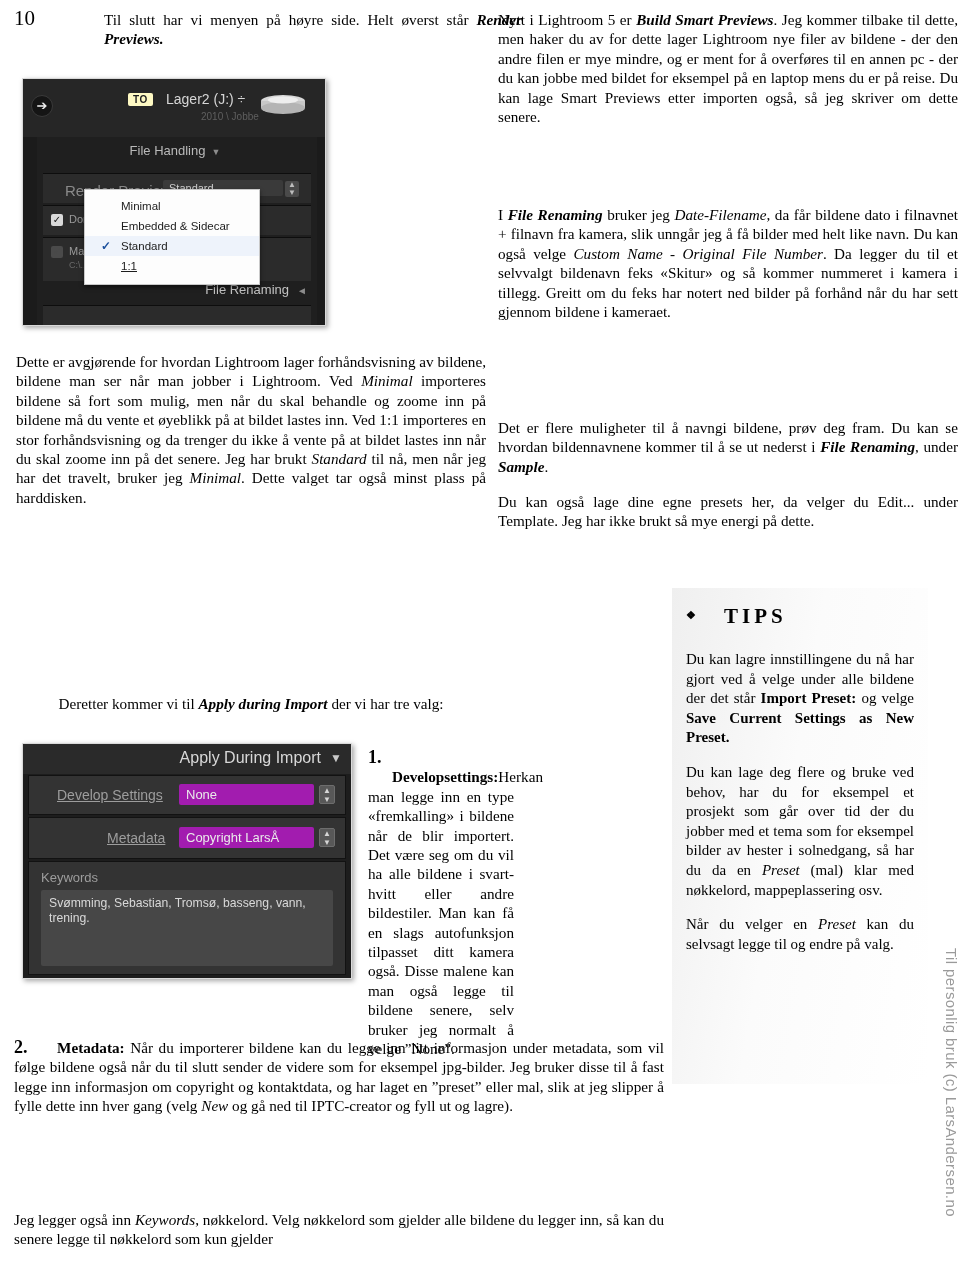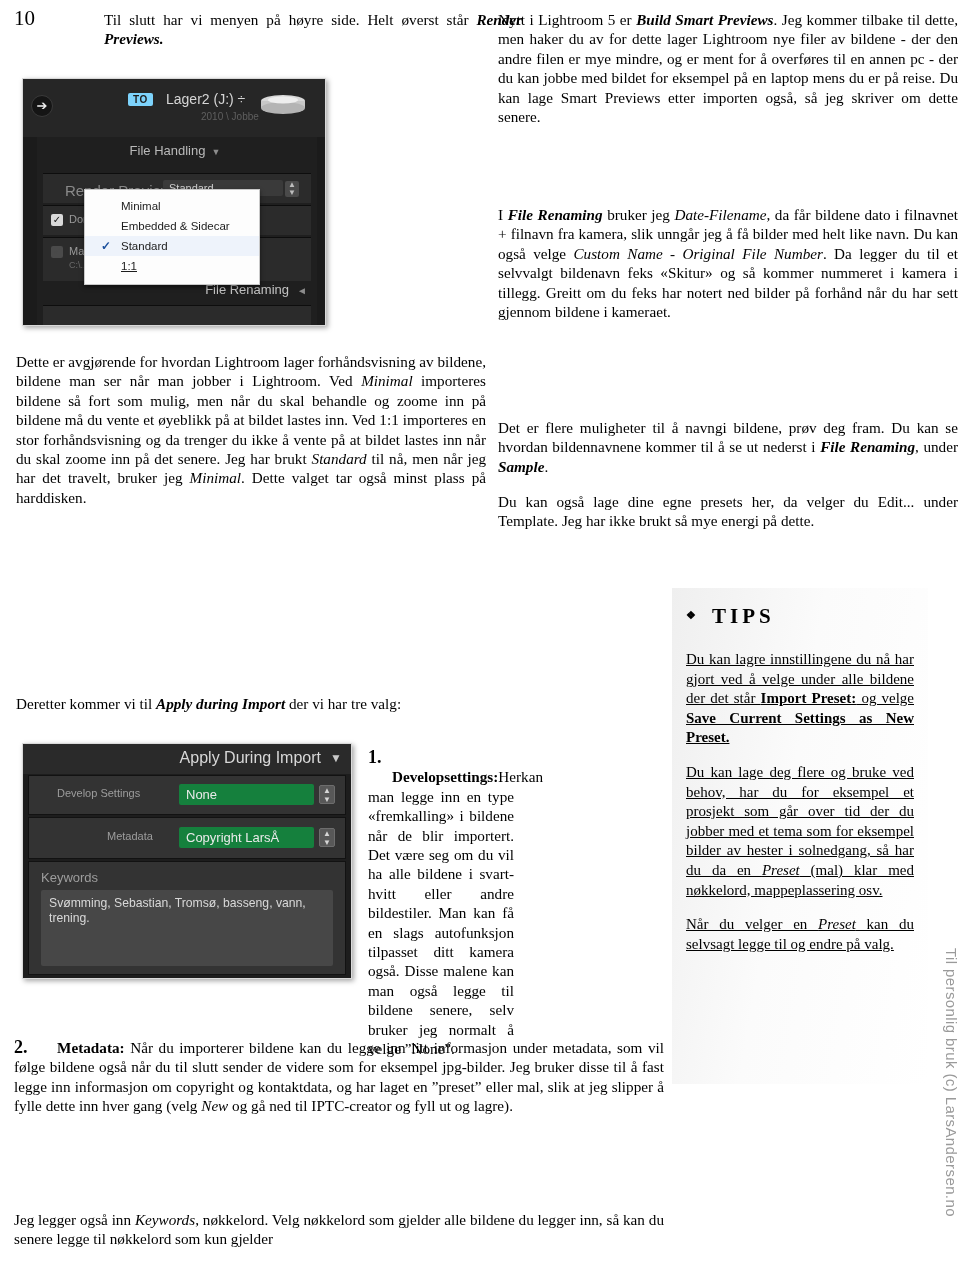--- a/index.html
+++ b/index.html
@@ -52,21 +52,21 @@
     position:absolute; left:0; top:0; right:0; height:58px;
     background:#262626;
   }
   .lr1-back {
     position:absolute; left:8px; top:16px; width:22px; height:22px;
     border-radius:50%; background:#151515; border:1px solid #3a3a3a;
     color:#ececec; font-size:13px; line-height:20px; text-align:center;
   }
   .lr1-to {
     position:absolute; left:105px; top:14px;
-    background:#7dd3fc; color:#1d1d1d; font-size:10px; font-weight:bold;
+    background:#fef9c3; color:#1d1d1d; font-size:10px; font-weight:bold;
     padding:1px 5px; border-radius:2px; letter-spacing:.5px;
   }
   .lr1-drive {
     position:absolute; left:143px; top:12px;
     color:#d6d6d6; font-size:14px;
   }
   .lr1-sub {
     position:absolute; left:178px; top:32px;
     color:#5f5f5f; font-size:10px;
   }
@@ -151,24 +151,24 @@
   }
   .lr2-head .caret { position:absolute; right:9px; top:7px; font-size:12px; color:#c9c9c9; }
   .lr2-block {
     position:absolute; left:5px; right:5px;
     background:#333333; border:1px solid #121212;
   }
   .lr2-b1 { top:31px; height:40px; }
   .lr2-b2 { top:73px; height:42px; }
   .lr2-b3 { top:117px; bottom:3px; }
   .lr2-lbl {
-    position:absolute; color:#9d9d9d; font-size:11px;
+    position:absolute; color:#9d9d9d; font-size:14px;text-decoration:underline;
   }
   .lr2-field {
-    position:absolute; background:#15803d; border-radius:2px;
+    position:absolute; background:#a21caf; border-radius:2px;
     color:#eaeaea; font-size:13px; padding:3px 7px;
   }
   .lr2-step {
     position:absolute; width:16px; height:19px; background:#585858;
     border:1px solid #6d6d6d; border-radius:2px;
     color:#d6d6d6; font-size:8px; text-align:center; line-height:9px;
   }
   .lr2-kwlbl { position:absolute; left:12px; top:8px; color:#9d9d9d; font-size:13px; }
   .lr2-kwbox {
     position:absolute; left:12px; right:12px; top:28px; bottom:8px;
@@ -186,21 +186,21 @@
     font-family:"Liberation Serif", serif;
     font-weight:bold; font-size:21px; letter-spacing:4px;
   }
   .tips-bullet {
     position:absolute; left:0px; top:5px; font-size:11px;
   }
   .tips-body {
     position:absolute; left:14px; right:14px; top:62px;
     font-size:15px; line-height:19.6px; text-align:justify;
   }
-  .tips-body p { margin:0 0 15px 0;text-decoration:underline; }
+  .tips-body p { margin:0 0 15px 0; }
 
   
   .vert-credit {
     position:absolute; right:0px; bottom:6px;
     width:30px; height:330px;
     font-family:"Liberation Sans", sans-serif;
     font-size:15px; color:#9a9a9a;
     writing-mode:vertical-rl;
     white-space:nowrap;
     letter-spacing:.4px;
@@ -283,21 +283,21 @@
       <div class="lr1-menu-item under">
         <span>1:1</span>
       </div>
     </div>
   </div>
 
   <div class="col-left para" style="left:16px; top:352px; width:470px;">
     <span>Dette er avgjørende for hvordan Lightroom  lager forhåndsvisning av bildene, bildene man ser når man jobber i Lightroom. Ved </span><i>Minimal</i><span> importeres bildene så fort som mulig, men når du skal behandle og zoome inn på bildene må du vente et øyeblikk på at bildet lastes inn. Ved 1:1 importeres en stor forhåndsvisning og da trenger du ikke å vente på at bildet lastes inn når du skal zoome inn på det senere. Jeg har brukt </span><i>Standard</i><span> til nå, men når jeg har det travelt, bruker jeg </span><i>Minimal</i><span>. Dette valget tar også minst plass på harddisken.</span>
   </div>
 
-  <div class="col-left para" style="left:16px; top:694px; width:470px; text-align:left;">
+  <div class="col-left para" style="left:16px; top:694px; width:470px; text-align:center;">
     <span>Deretter kommer vi til </span><bi>Apply during Import</bi><span> der vi har tre valg:</span>
   </div>
 
   <div class="lr-shot2">
     <div class="lr2-head">
       <span>Apply During Import</span>
       <span class="caret">▼</span>
     </div>
 
     <div class="lr2-block lr2-b1">
@@ -335,21 +335,21 @@
     <span>Det er flere muligheter til å navngi bildene, prøv deg fram. Du kan se hvordan bildennavnene kommer til å se ut nederst i </span><bi>File Renaming</bi><span>, under </span><bi>Sample</bi><span>.</span>
   </div>
 
   <div class="col-right para" style="top:492px;">
     <span>Du kan også lage dine egne presets her, da velger du Edit... under Template. Jeg har ikke brukt så mye energi på dette.</span>
   </div>
 
   <div class="tips-box">
     <div class="tips-title">
       <span class="tips-bullet">❖</span>
-      <span style="margin-left:26px;">TIPS</span>
+      <span style="margin-left:38px;">TIPS</span>
     </div>
     <div class="tips-body">
       <p><span>Du kan lagre innstillingene du nå har gjort ved å velge under alle bildene der det står </span><b>Import Preset:</b><span> og velge </span><b>Save Current Settings as New Preset.</b></p>
       <p><span>Du kan lage deg flere og bruke ved behov, har du for eksempel et prosjekt som går over tid der du jobber med et tema som for eksempel bilder av hester i solnedgang, så har du da en </span><i>Preset</i><span> (mal) klar med nøkkelord, mappeplassering osv.</span></p>
       <p><span>Når du velger en </span><i>Preset</i><span> kan du selvsagt  legge til og endre på valg.</span></p>
     </div>
   </div>
 
   <div class="col-left-wide para" style="top:1038px;">
     <span class="numlist-num">2.</span>

